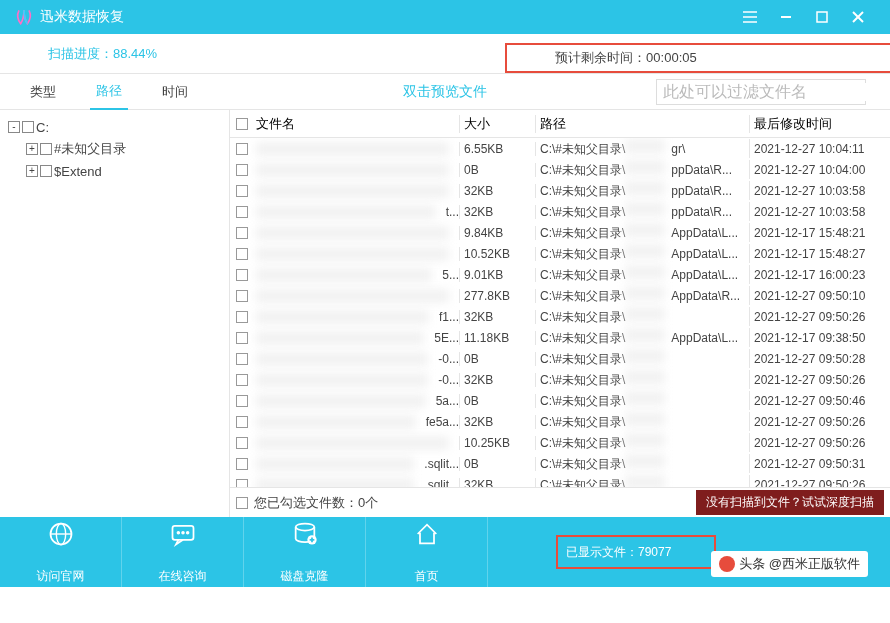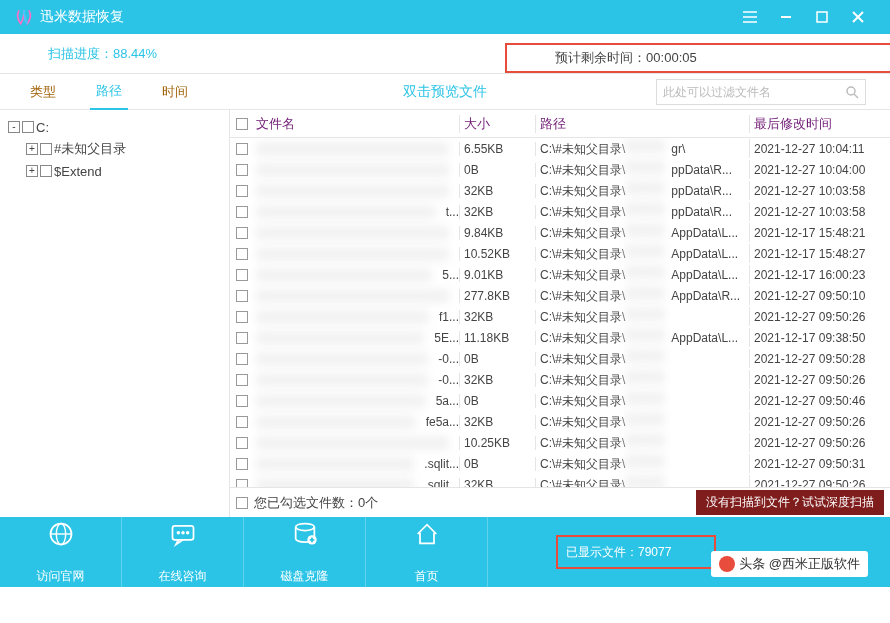--- a/index.html
+++ b/index.html
@@ -12,36 +12,36 @@
 .winbtns { display: flex; align-items: center; gap: 0; }
 .winbtn { width: 36px; height: 34px; display: flex; align-items: center; justify-content: center; cursor: pointer; }
 .winbtn svg { stroke: #fff; fill: none; }
 
 .progressbar { height: 40px; display: flex; align-items: center; border-bottom: 1px solid #e5e5e5; position: relative; }
 .progress-text { color: #2cc4e6; padding-left: 48px; font-size: 13px; }
 .estimate-box { position: absolute; left: 348px; top: 4px; width: 504px; height: 30px; border: 2px solid #e74c3c; display: flex; align-items: center; padding-left: 48px; }
 .est-text { font-size: 13px; }
 
 .tabbar { height: 36px; display: flex; align-items: center; padding: 0 24px; position: relative; border-bottom: 1px solid #e5e5e5; }
-.tab { padding: 0 6px; margin-right: 28px; height: 36px; display: flex; align-items: center; cursor: pointer; color: #a16207; }
+.tab { padding: 0 6px; margin-right: 28px; height: 36px; display: flex; align-items: center; cursor: pointer; color: #404040; }
 .tab.active { color: #2cc4e6; border-bottom: 2px solid #2cc4e6; }
 .preview-hint { position: absolute; left: 50%; transform: translateX(-50%); color: #2cc4e6; font-size: 14px; }
 .search-box { margin-left: auto; width: 210px; height: 26px; border: 1px solid #ddd; display: flex; align-items: center; padding: 0 6px; }
-.search-box input { border: none; outline: none; flex: 1; font-size: 12px; color: #999; }
+.search-box input { border: none; outline: none; flex: 1; font-size: 16px; color: #999; }
 .search-box input::placeholder { color: #bbb; }
 
 .main { display: flex; height: 407px; }
 .tree { width: 230px; border-right: 1px solid #e5e5e5; padding: 6px 8px; font-size: 13px; }
 .tree-row { display: flex; align-items: center; height: 22px; gap: 2px; }
 .tree-toggle { width: 12px; height: 12px; border: 1px solid #888; font-size: 10px; line-height: 10px; text-align: center; cursor: pointer; }
 .tree-chk { width: 12px; height: 12px; border: 1px solid #888; cursor: pointer; }
 .tree-indent1 { padding-left: 18px; }
 
 .filepane { flex: 1; display: flex; flex-direction: column; }
-.cols { display: flex; height: 28px; align-items: center; border-bottom: 1px solid #e5e5e5; font-size: 13px; color: #701a75; }
+.cols { display: flex; height: 28px; align-items: center; border-bottom: 1px solid #e5e5e5; font-size: 13px; color: #000000; }
 .col-chk { width: 24px; display: flex; justify-content: center; }
 .col-name { flex: 1; padding-left: 2px; border-right: 1px solid #e5e5e5; }
 .col-size { width: 76px; padding-left: 4px; border-right: 1px solid #e5e5e5; }
 .col-path { width: 214px; padding-left: 4px; border-right: 1px solid #e5e5e5; }
 .col-time { width: 140px; padding-left: 4px; }
 
 .rows { flex: 1; overflow: hidden; }
 .row { display: flex; height: 21px; align-items: center; font-size: 12px; color: #444; }
 .row .col-name { display: flex; align-items: center; gap: 4px; }
 .blur { filter: blur(4px); color: #ccc; background: #f2f2f2; height: 14px; border-radius: 2px; flex: 1; margin-right: 6px; }

